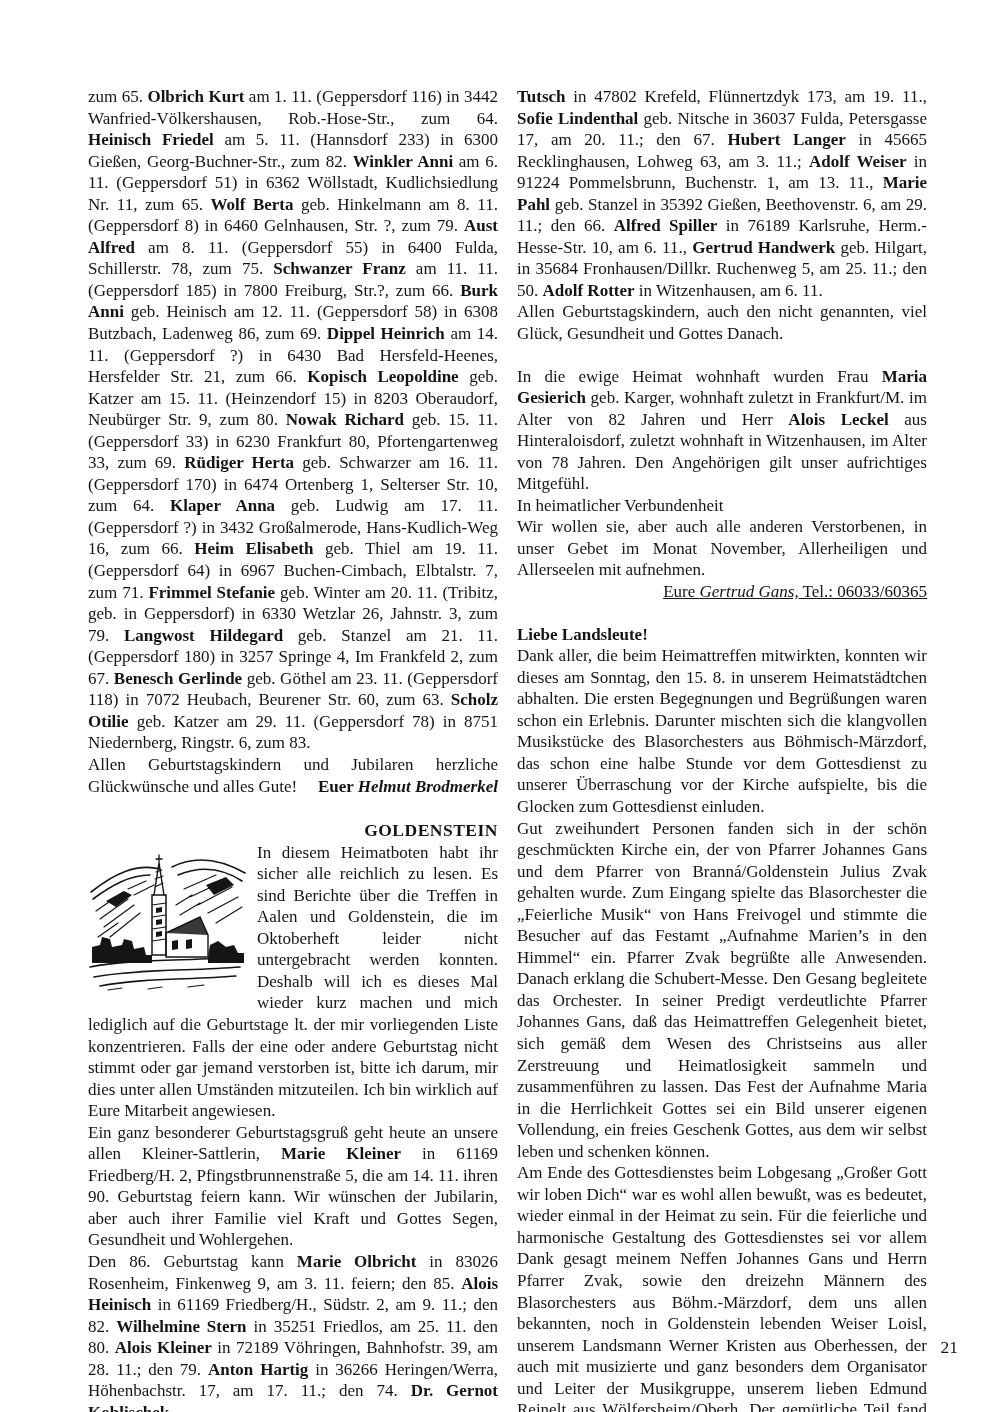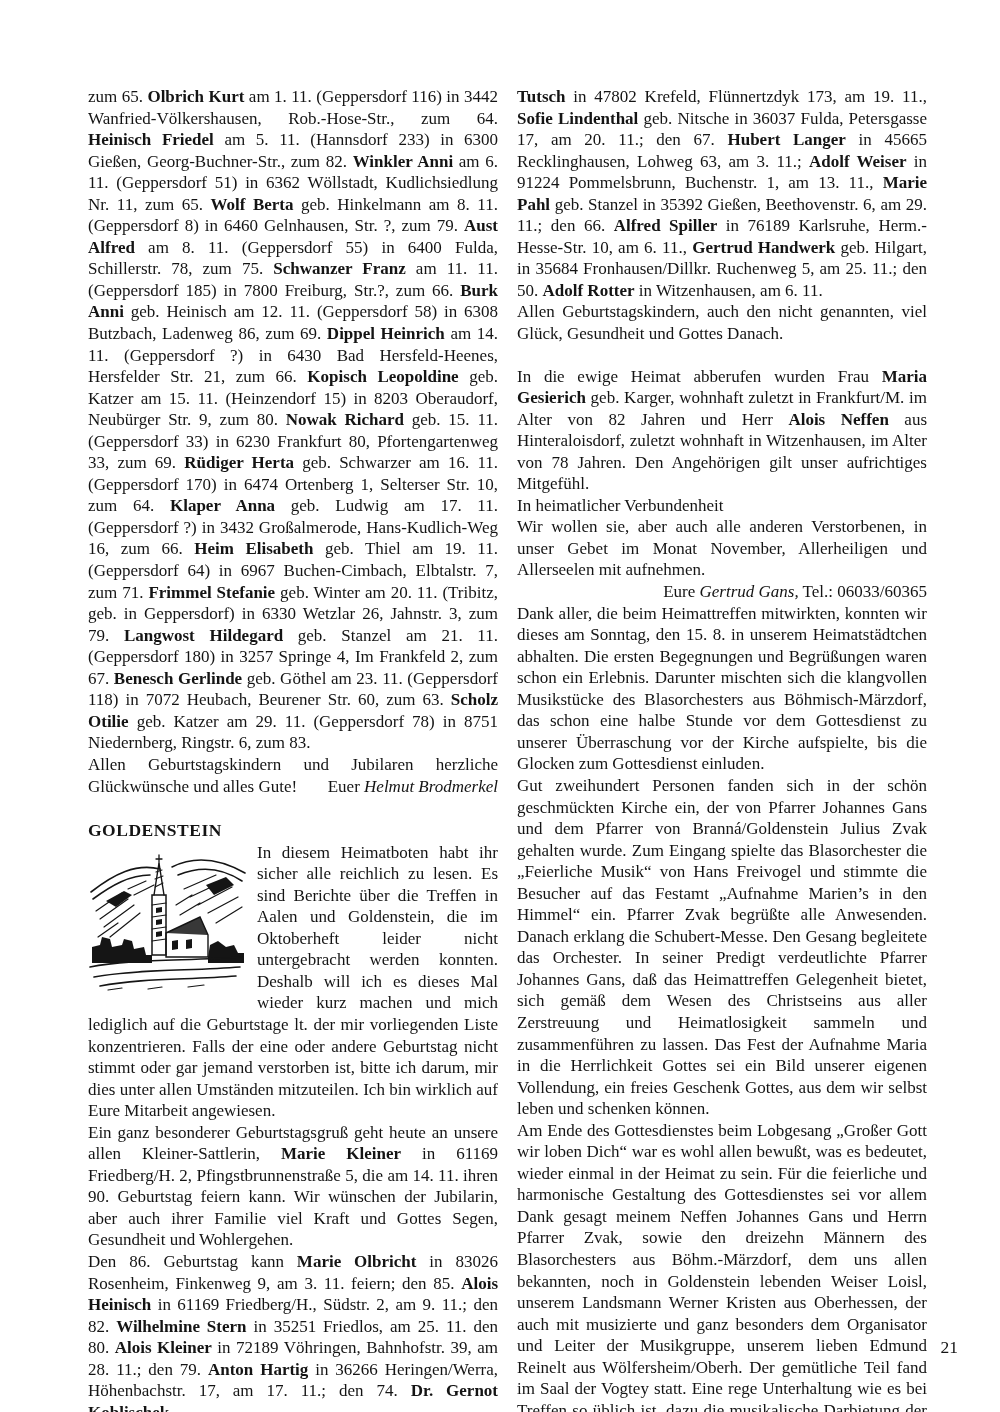--- a/index.html
+++ b/index.html
@@ -5,25 +5,25 @@
   html,body{margin:0;padding:0;background:#ffffff;}
   .page{
     position:relative;width:1000px;height:1412px;background:#ffffff;
     font-family:"Liberation Serif","DejaVu Serif",serif;
     color:#141414;overflow:hidden;
   }
   .col{position:absolute;top:86px;width:410px;font-size:17px;line-height:21.55px;}
   .col-left{left:88px;}
   .col-right{left:517px;}
   .blk{text-align:justify;margin:0;}
-  .a-right{text-align:right;}
+  .a-right{text-align:right;text-decoration:underline;}
   .gap{margin-top:21px;}
-  .sign{float:right;}
+  .sign{float:right;font-weight:bold;}
   .section-heading{
-    text-align:left;font-weight:bold;font-size:17.5px;
+    text-align:right;font-weight:bold;font-size:17.5px;
     margin:23px 0 0 0;letter-spacing:.5px;
   }
   .figwrap{margin-top:0;}
   .figure{
     float:left;width:160px;height:147px;margin:3px 9px 2px 0;
   }
   .figure svg{display:block;width:100%;height:100%;}
   .pagenum{
     position:absolute;left:548px;top:1337px;width:410px;
     text-align:right;font-size:17.5px;
@@ -87,24 +87,25 @@
           <div class="blk"><span>Ein ganz besonderer Geburtstagsgruß geht heute an unsere allen Kleiner-Sattlerin, </span><b>Marie Kleiner</b><span> in 61169 Friedberg/H. 2, Pfingstbrunnenstraße 5, die am 14. 11. ihren 90. Geburtstag feiern kann. Wir wünschen der Jubilarin, aber auch ihrer Familie viel Kraft und Gottes Segen, Gesundheit und Wohlergehen.</span></div>
           <div class="blk"><span>Den 86. Geburtstag kann </span><b>Marie Olbricht</b><span> in 83026 Rosenheim, Finkenweg 9, am 3. 11. feiern; den 85. </span><b>Alois Heinisch</b><span> in 61169 Friedberg/H., Südstr. 2, am 9. 11.; den 82. </span><b>Wilhelmine Stern</b><span> in 35251 Friedlos, am 25. 11. den 80. </span><b>Alois Kleiner</b><span> in 72189 Vöhringen, Bahnhofstr. 39, am 28. 11.; den 79. </span><b>Anton Hartig</b><span> in 36266 Heringen/Werra, Höhenbachstr. 17, am 17. 11.; den 74. </span><b>Dr. Gernot Koblischek</b></div>
         </div>
     </div>
   </div>
 
   <div class="col col-right">
     <div id="right-blocks">
         <div class="blk"><b>Tutsch</b><span> in 47802 Krefeld, Flünnertzdyk 173, am 19. 11., </span><b>Sofie Lindenthal</b><span> geb. Nitsche in 36037 Fulda, Petersgasse 17, am 20. 11.; den 67. </span><b>Hubert Langer</b><span> in 45665 Recklinghausen, Lohweg 63, am 3. 11.; </span><b>Adolf Weiser</b><span> in 91224 Pommelsbrunn, Buchenstr. 1, am 13. 11., </span><b>Marie Pahl</b><span> geb. Stanzel in 35392 Gießen, Beethovenstr. 6, am 29. 11.; den 66. </span><b>Alfred Spiller</b><span> in 76189 Karlsruhe, Herm.-Hesse-Str. 10, am 6. 11., </span><b>Gertrud Handwerk</b><span> geb. Hilgart, in 35684 Fronhausen/Dillkr. Ruchenweg 5, am 25. 11.; den 50. </span><b>Adolf Rotter</b><span> in Witzenhausen, am 6. 11.</span></div>
         <div class="blk"><span>Allen Geburtstagskindern, auch den nicht genannten, viel Glück, Gesundheit und Gottes Danach.</span></div>
-        <div class="blk gap"><span>In die ewige Heimat abberufen wurden Frau </span><b>Maria Gesierich</b><span> geb. Karger, wohnhaft zuletzt in Frankfurt/M. im Alter von 82 Jahren und Herr </span><b>Alois Neffen</b><span> aus Hinteraloisdorf, zuletzt wohnhaft in Witzenhausen, im Alter von 78 Jahren. Den Angehörigen gilt unser aufrichtiges Mitgefühl.</span></div>
+        <div class="blk gap"><span>In die ewige Heimat wohnhaft wurden Frau </span><b>Maria Gesierich</b><span> geb. Karger, wohnhaft zuletzt in Frankfurt/M. im Alter von 82 Jahren und Herr </span><b>Alois Leckel</b><span> aus Hinteraloisdorf, zuletzt wohnhaft in Witzenhausen, im Alter von 78 Jahren. Den Angehörigen gilt unser aufrichtiges Mitgefühl.</span></div>
         <div class="blk"><span>In heimatlicher Verbundenheit</span></div>
         <div class="blk"><span>Wir wollen sie, aber auch alle anderen Verstorbenen, in unser Gebet im Monat November, Allerheiligen und Allerseelen mit aufnehmen.</span></div>
         <div class="blk a-right"><span>Eure </span><i>Gertrud Gans,</i><span> Tel.: 06033/60365</span></div>
+        <div class="blk gap"><b>Liebe Landsleute!</b></div>
         <div class="blk"><span>Dank aller, die beim Heimattreffen mitwirkten, konnten wir dieses am Sonntag, den 15. 8. in unserem Heimatstädtchen abhalten. Die ersten Begegnungen und Begrüßungen waren schon ein Erlebnis. Darunter mischten sich die klangvollen Musikstücke des Blasorchesters aus Böhmisch-Märzdorf, das schon eine halbe Stunde vor dem Gottesdienst zu unserer Überraschung vor der Kirche aufspielte, bis die Glocken zum Gottesdienst einluden.</span></div>
         <div class="blk"><span>Gut zweihundert Personen fanden sich in der schön geschmückten Kirche ein, der von Pfarrer Johannes Gans und dem Pfarrer von Branná/Goldenstein Julius Zvak gehalten wurde. Zum Eingang spielte das Blasorchester die „Feierliche Musik“ von Hans Freivogel und stimmte die Besucher auf das Festamt „Aufnahme Marien’s in den Himmel“ ein. Pfarrer Zvak begrüßte alle Anwesenden. Danach erklang die Schubert-Messe. Den Gesang begleitete das Orchester. In seiner Predigt verdeutlichte Pfarrer Johannes Gans, daß das Heimattreffen Gelegenheit bietet, sich gemäß dem Wesen des Christseins aus aller Zerstreuung und Heimatlosigkeit sammeln und zusammenführen zu lassen. Das Fest der Aufnahme Maria in die Herrlichkeit Gottes sei ein Bild unserer eigenen Vollendung, ein freies Geschenk Gottes, aus dem wir selbst leben und schenken können.</span></div>
         <div class="blk"><span>Am Ende des Gottesdienstes beim Lobgesang „Großer Gott wir loben Dich“ war es wohl allen bewußt, was es bedeutet, wieder einmal in der Heimat zu sein. Für die feierliche und harmonische Gestaltung des Gottesdienstes sei vor allem Dank gesagt meinem Neffen Johannes Gans und Herrn Pfarrer Zvak, sowie den dreizehn Männern des Blasorchesters aus Böhm.-Märzdorf, dem uns allen bekannten, noch in Goldenstein lebenden Weiser Loisl, unserem Landsmann Werner Kristen aus Oberhessen, der auch mit musizierte und ganz besonders dem Organisator und Leiter der Musikgruppe, unserem lieben Edmund Reinelt aus Wölfersheim/Oberh. Der gemütliche Teil fand im Saal der Vogtey statt. Eine rege Unterhaltung wie es bei Treffen so üblich ist, dazu die musikalische Darbietung der Gebr. Weiser (Söhne von Lois) schlossen sich dem wohlschmeckenden Mittagessen an. Daß dies so reibungslos verlaufen ist, haben wir vor allem Herrn Josef Wessely jun. zu verdanken; denn kurz vor dem Treffen wurde die Bierhalle geschlossen. Er fand einen Ausweg im Vogtey-Saal, den bisherigen scheinbar nicht mehr benutzten Kinosaal. Ihm, seiner tatkräftigen Familie und allen Helfern, die dazu beigetragen haben, den Saal für unser Treffen herzurichten, sei von dieser Stelle herzlichst „Danke“ für die spontane Zusage und die gute Bewirtung. Landsmann Alois Gruner begrüßte die Anwesenden herzlich. Er gab einige organisatorische Hinweise zum</span></div>
       </div>
   </div>
 
   <div class="pagenum">21</div>
 </div>
 
 </body></html>

